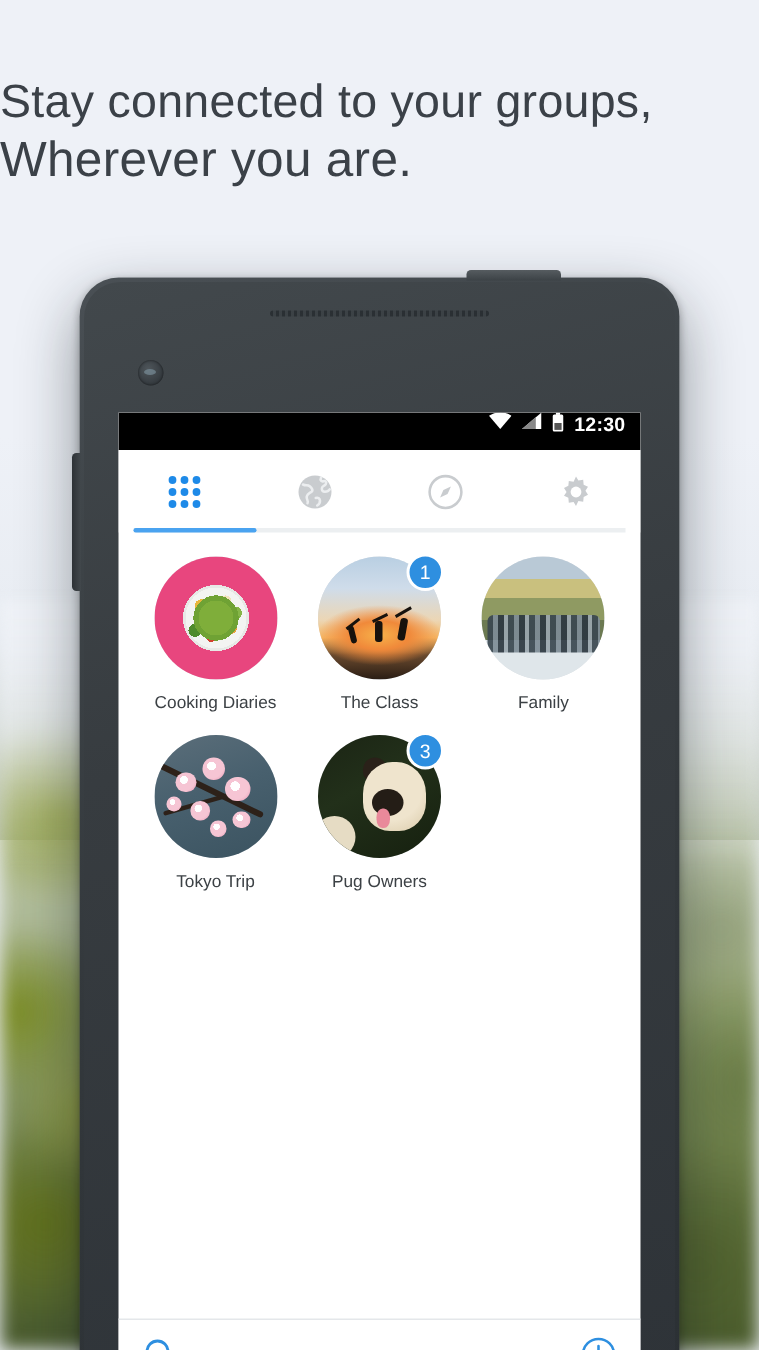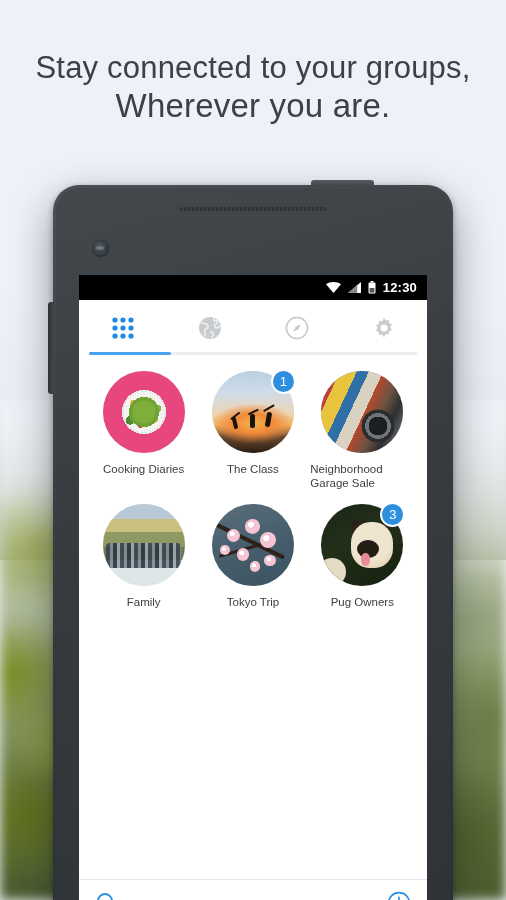--- a/index.html
+++ b/index.html
@@ -32,21 +32,21 @@
   }
   .bg-haze {
     position:absolute; left:0; right:0; top:400px; height:180px;
     background:linear-gradient(180deg, rgba(238,241,246,1) 0%, rgba(238,241,246,.55) 45%, rgba(238,241,246,0) 100%);
     filter:blur(4px);
   }
 
   
   #headline {
     position:absolute; z-index:3; left:0; right:0; top:48px;
-    text-align:center; color:#3b4148;
+    text-align:left; color:#3b4148;
     font-weight:300; letter-spacing:.2px;
   }
   #headline .l1 { font-size:31px; line-height:39px; display:block; }
   #headline .l2 { font-size:33px; line-height:38px; display:block; }
 
   
   #phone {
     position:absolute; z-index:4;
     left:53px; top:185px; width:400px; height:740px;
     border-radius:26px 26px 20px 20px;
@@ -85,21 +85,21 @@
   }
 
   
   #screen {
     position:absolute; left:26px; top:90px; width:348px; height:650px;
     background:#ffffff; overflow:hidden;
   }
 
   
   .statusbar {
-    height:25px; background:#000; display:flex; align-items:center;
+    height:25px; background:#000; display:flex; 
     justify-content:flex-end; padding-right:10px; gap:7px;
   }
   .sb-time { color:#fff; font-size:13px; font-weight:700; letter-spacing:.2px; }
   .ico-wifi { width:15px; height:11px; position:relative; }
   .ico-wifi svg, .ico-signal svg, .ico-batt svg { display:block; }
 
   
   .tabbar { height:55px; display:flex; position:relative; background:#fff; }
   .tab {
     flex:1; display:flex; align-items:center; justify-content:center;
@@ -347,28 +347,20 @@
                 <div class="fig" style="left:46%;top:52%;width:6%;height:17%;border-radius:2px"></div>
                 <div class="fig" style="left:66%;top:50%;width:6%;height:18%;border-radius:2px;transform:rotate(10deg)"></div>
                 <div class="fig" style="left:22%;top:54%;width:13%;height:3%;transform:rotate(-38deg)"></div>
                 <div class="fig" style="left:44%;top:49%;width:13%;height:3%;transform:rotate(-26deg)"></div>
                 <div class="fig" style="left:62%;top:44%;width:15%;height:3%;transform:rotate(-30deg)"></div>
               </div>
             </div>
             <div class="badge">1</div>
           </div>
           <div class="g-label">The Class</div>
-        </div>
-        <div class="group">
-          <div class="avatar-wrap">
-            <div class="avatar">
-              <div class="art art-garage"></div>
-            </div>
-          </div>
-          <div class="g-label">Neighborhood Garage Sale</div>
         </div>
         <div class="group">
           <div class="avatar-wrap">
             <div class="avatar">
               <div class="art art-family">
                 <div class="ppl"></div>
               </div>
             </div>
           </div>
           <div class="g-label">Family</div>

